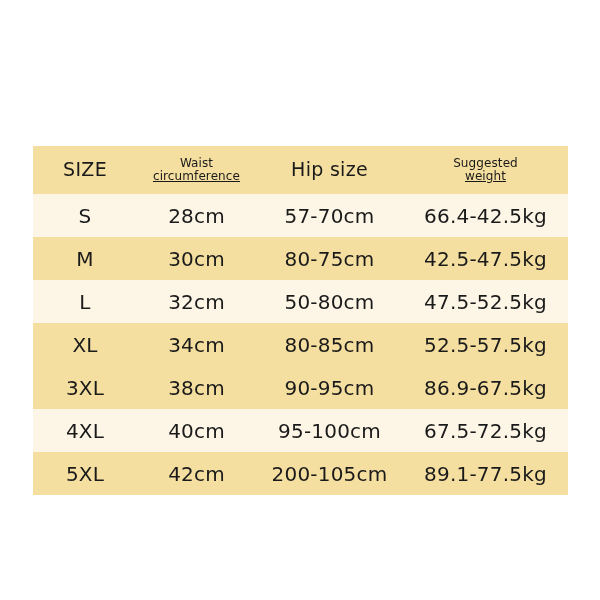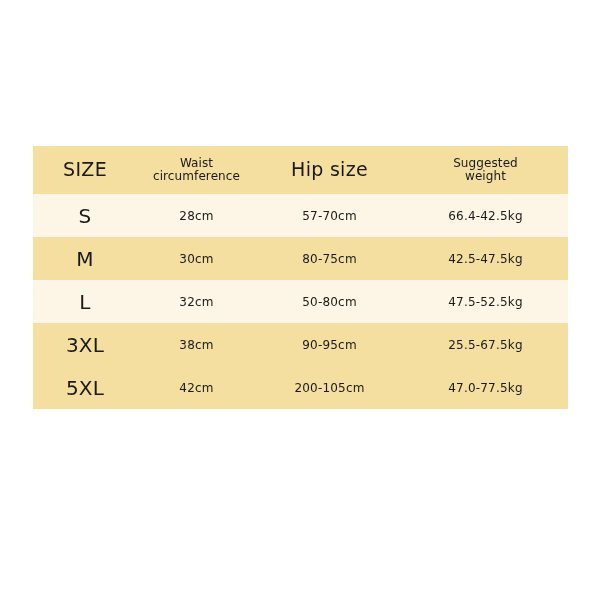--- a/index.html
+++ b/index.html
@@ -62,31 +62,32 @@
     font-size: 19px;
     letter-spacing: 0.3px;
   }
   th.head-cell .head-small {
     display: block;
     font-size: 12px;
     letter-spacing: 0.1px;
   }
   th.head-cell .head-small .line2 {
     display: block;
+    text-decoration: underline;
   }
 
   
   tr.data-row {
     height: 43px;
   }
   tr.band-light { background: #FDF6E6; }
   tr.band-dark  { background: #F5DFA0; }
 
   td.data-cell {
-    font-size: 12px;
+    font-size: 20px;
     letter-spacing: 0.2px;
   }
   td.cell-size {
     font-size: 20px;
   }
 </style>
 </head>
 <body>
 
 <div id="canvas">
@@ -136,27 +137,39 @@
           <td class="data-cell">80-75cm</td>
           <td class="data-cell">42.5-47.5kg</td>
         </tr>
         <tr class="data-row band-light">
           <td class="data-cell cell-size">L</td>
           <td class="data-cell">32cm</td>
           <td class="data-cell">50-80cm</td>
           <td class="data-cell">47.5-52.5kg</td>
         </tr>
         <tr class="data-row band-dark">
+          <td class="data-cell cell-size">XL</td>
+          <td class="data-cell">34cm</td>
+          <td class="data-cell">80-85cm</td>
+          <td class="data-cell">52.5-57.5kg</td>
+        </tr>
+        <tr class="data-row band-dark">
           <td class="data-cell cell-size">3XL</td>
           <td class="data-cell">38cm</td>
           <td class="data-cell">90-95cm</td>
-          <td class="data-cell">25.5-67.5kg</td>
+          <td class="data-cell">86.9-67.5kg</td>
+        </tr>
+        <tr class="data-row band-light">
+          <td class="data-cell cell-size">4XL</td>
+          <td class="data-cell">40cm</td>
+          <td class="data-cell">95-100cm</td>
+          <td class="data-cell">67.5-72.5kg</td>
         </tr>
         <tr class="data-row band-dark">
           <td class="data-cell cell-size">5XL</td>
           <td class="data-cell">42cm</td>
           <td class="data-cell">200-105cm</td>
-          <td class="data-cell">47.0-77.5kg</td>
+          <td class="data-cell">89.1-77.5kg</td>
         </tr>
       </tbody>
   </table>
 
 </div>
 
 </body></html>

